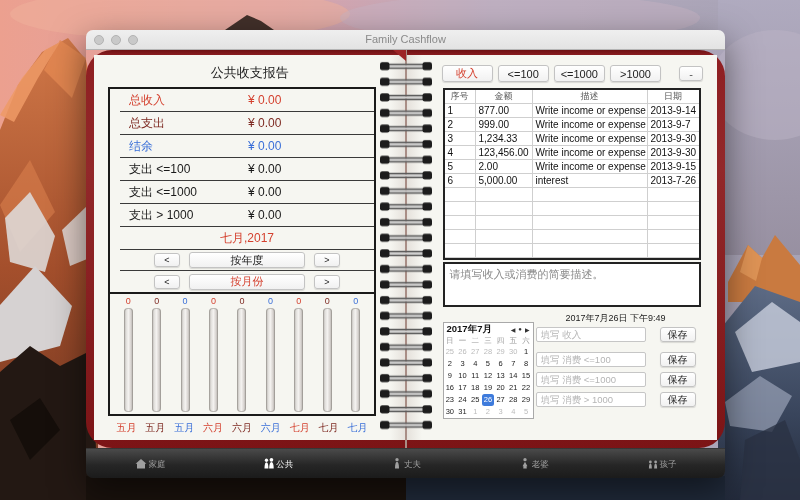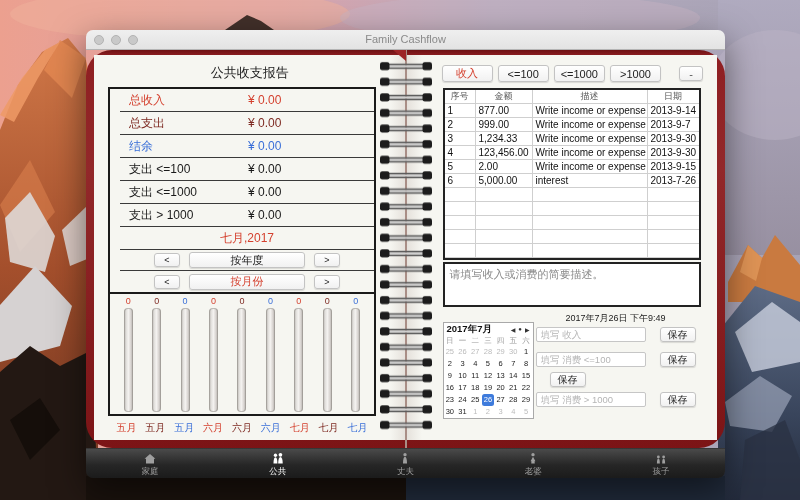--- a/index.html
+++ b/index.html
@@ -103,21 +103,21 @@
   .inp-row:first-child { margin-bottom:10px; }
   .inp-row input { width:110px; height:15px; border:1px solid #c6c6c6; border-radius:2px;
                    font-size:9.5px; padding:0 4px; color:#333; background:#fff; outline:none;
                    font-family:"Liberation Sans","DejaVu Sans",sans-serif; }
   .inp-row input::placeholder { color:#b5b5b5; }
   .save-btn { width:36px; height:15px; margin-left:14px; font-size:10px; }
 
   
   .dock { position:relative; height:30px; background:linear-gradient(#4a4a4a,#262626 55%,#1b1b1b);
           border-top:1px solid rgba(255,255,255,.12); display:flex; }
-  .dock-item { flex:1; display:flex; flex-direction:column; align-items:center; justify-content:center;
+  .dock-item { flex:1; display:flex; flex-direction:row; align-items:center; justify-content:center;
                color:#9f9f9f; cursor:default; }
   .dock-item.active { color:#ffffff; }
   .dock-icon { width:14px; height:14px; }
   .dock-label { font-size:8.5px; line-height:9px; margin-top:1px; }
 </style>
 </head>
 <body>
 
 <div class="screen">
 
@@ -428,20 +428,21 @@
           <div class="inputs">
             <div class="inp-row">
               <input type="text" placeholder="填写 收入" style="">
               <button class="btn save-btn">保存</button>
             </div>
             <div class="inp-row">
               <input type="text" placeholder="填写 消费 &lt;=100" style="">
               <button class="btn save-btn">保存</button>
             </div>
             <div class="inp-row">
+              <input type="text" placeholder="填写 消费 &lt;=1000" style="">
               <button class="btn save-btn">保存</button>
             </div>
             <div class="inp-row">
               <input type="text" placeholder="填写 消费 &gt; 1000" style="">
               <button class="btn save-btn">保存</button>
             </div>
           </div>
         </div>
       </div>
 

